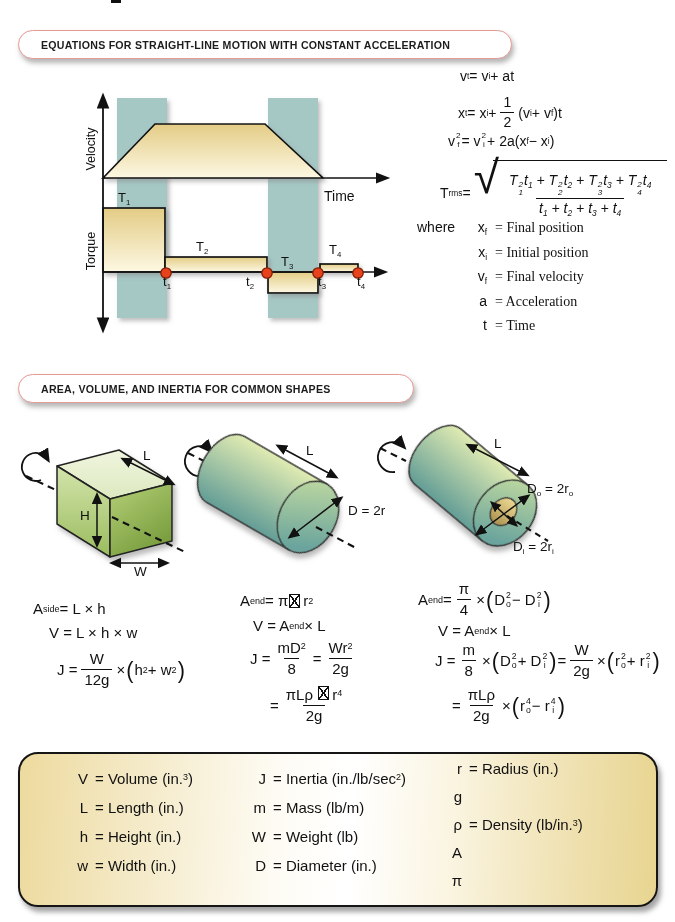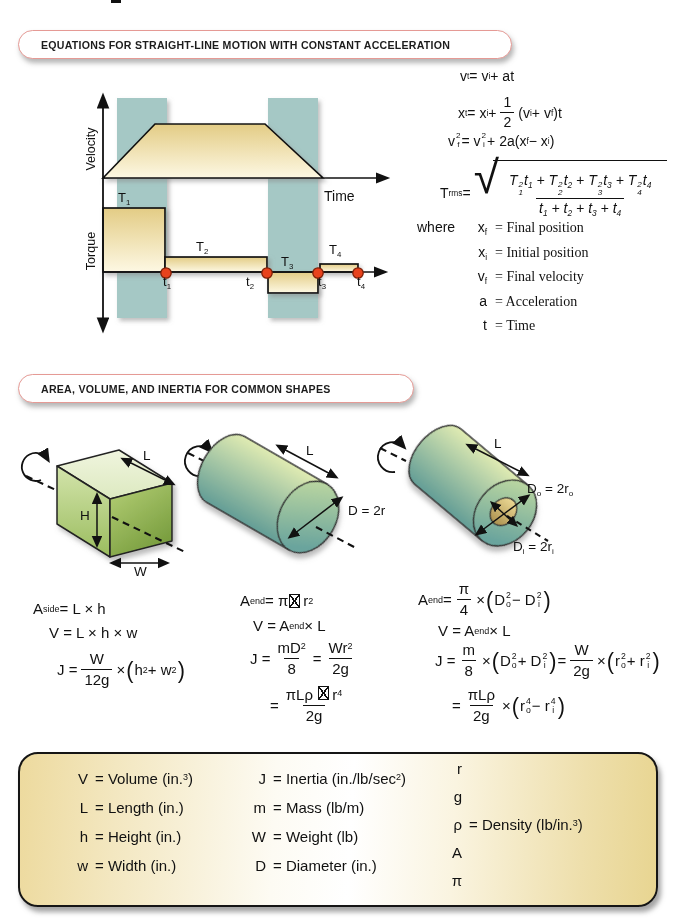--- a/index.html
+++ b/index.html
@@ -378,20 +378,21 @@
         <span class="ldef">=  Weight (lb)</span>
       </div>
       <div class="lrow">
         <span class="lsym">D</span>
         <span class="ldef">=  Diameter (in.)</span>
       </div>
     </div>
     <div class="lcol" id="lcol3">
       <div class="lrow">
         <span class="lsym">r</span>
+        <span class="ldef">=  Radius (in.)</span>
       </div>
       <div class="lrow">
         <span class="lsym">g</span>
       </div>
       <div class="lrow">
         <span class="lsym">ρ</span>
         <span class="ldef">=  Density (lb/in.<sup>3</sup>)</span>
       </div>
       <div class="lrow">
         <span class="lsym">A</span>

